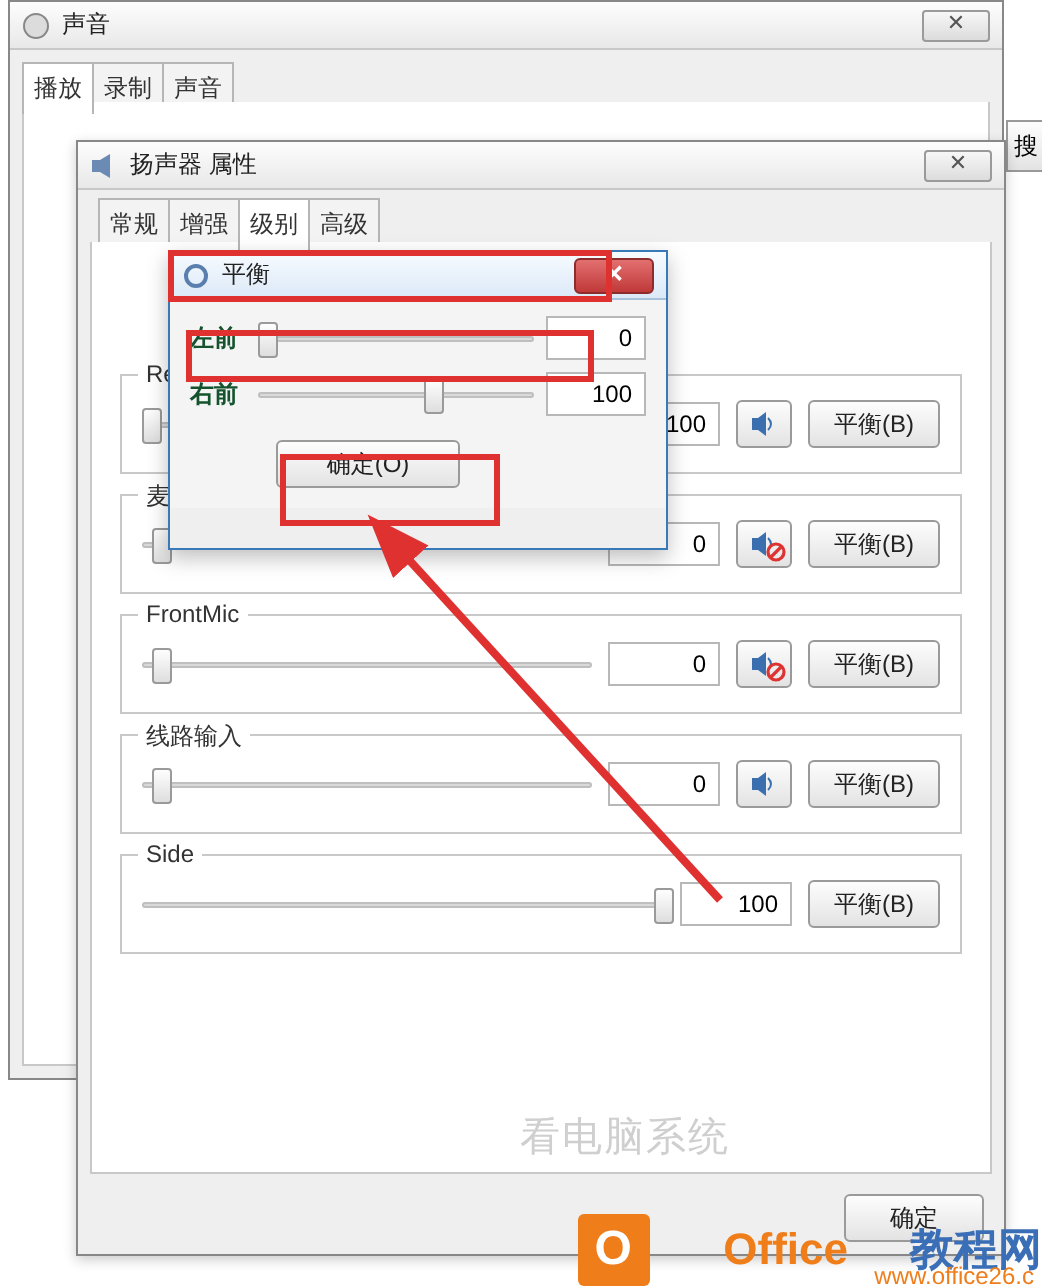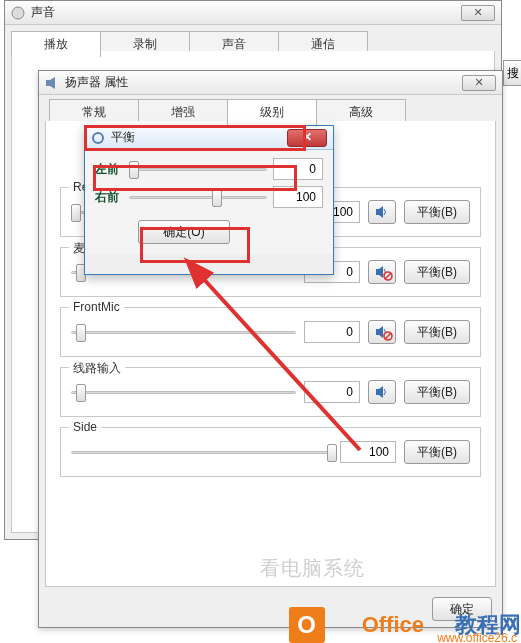--- a/index.html
+++ b/index.html
@@ -7,21 +7,21 @@
 
   
   .window { position: absolute; background: #efefef; border: 1px solid #888; }
   .titlebar { display: flex; align-items: center; gap: 6px; padding: 3px 6px; background: linear-gradient(#fdfdfd,#e8e8e8); border-bottom: 1px solid #c8c8c8; height: 24px; }
   .titlebar .title { flex: 1; color: #222; }
   .titlebar .icon-box { width: 14px; height: 14px; display: inline-block; }
   .close-x { width: 34px; height: 16px; border: 1px solid #9a9a9a; border-radius: 2px; background: linear-gradient(#f7f7f7,#dcdcdc); text-align: center; line-height: 13px; color: #555; font-size: 11px; }
   .close-red { width: 40px; height: 18px; border-radius: 3px; background: linear-gradient(#e26f6f,#c03939); border: 1px solid #8e2b2b; color: #fff; text-align: center; line-height: 15px; font-weight: bold; }
 
   .tabrow { display: flex; border-bottom: 1px solid #b6b6b6; margin: 6px 6px 0 6px; }
-  .tab { padding: 4px 32px; border: 1px solid #b6b6b6; border-bottom: none; background: #f3f3f3; margin-right: -1px; color: #333; }
+  .tab { padding: 4px 5px; border: 1px solid #b6b6b6; border-bottom: none; background: #f3f3f3; margin-right: -1px; color: #333; }
   .tab.active { background: #fff; position: relative; z-index: 2; }
   .tabrow.inner { margin: 4px 10px 0 10px; }
 
   .client { position: absolute; left: 6px; right: 6px; background: #fff; border: 1px solid #c8c8c8; border-top: none; }
 
   .group { margin: 10px 14px 0 14px; border: 1px solid #c8c8c8; padding: 12px 10px 12px 10px; position: relative; }
   .group-title { position: absolute; top: -8px; left: 8px; background: #fff; padding: 0 4px; color: #333; }
   .row { display: flex; align-items: center; gap: 8px; }
   .slider { flex: 1; height: 18px; position: relative; }
   .slider .track { position: absolute; top: 8px; left: 0; right: 0; height: 3px; background: #d9d9d9; border: 1px solid #bfbfbf; border-radius: 2px; }
@@ -80,21 +80,20 @@
           <circle cx="7" cy="7" r="6" fill="#dcdcdc" stroke="#888"></circle>
         </svg>
     </span>
     <span class="title">声音</span>
     <span class="close-x">✕</span>
   </div>
   <div class="tabrow">
     <div class="tab active">播放</div>
     <div class="tab">录制</div>
     <div class="tab">声音</div>
-    <div class="tab">通信</div>
   </div>
   <div class="client"></div>
 </div>
 
 <div id="search-stub">搜</div>
 
 <div id="prop-win" class="window">
   <div class="titlebar">
     <span class="icon-box">
       <svg viewBox="0 0 14 14">
@@ -198,21 +197,21 @@
           <div class="slider">
             <div class="track"></div>
             <div class="thumb" style="left:98%"></div>
           </div>
           <div class="valuebox">100</div>
           <div class="btn">平衡(B)</div>
         </div>
       </div>
     </div>
   <div id="prop-footer">
-    <div class="btn" style="width:60px">确定</div>
+    <div class="btn" style="width:70px">确定</div>
   </div>
 </div>
 
 <div id="bal-win" class="window">
   <div class="titlebar">
     <span class="icon-box">
       <svg viewBox="0 0 14 14">
           <circle cx="7" cy="7" r="5" fill="none" stroke="#5a7fae" stroke-width="2"></circle>
         </svg>
     </span>

